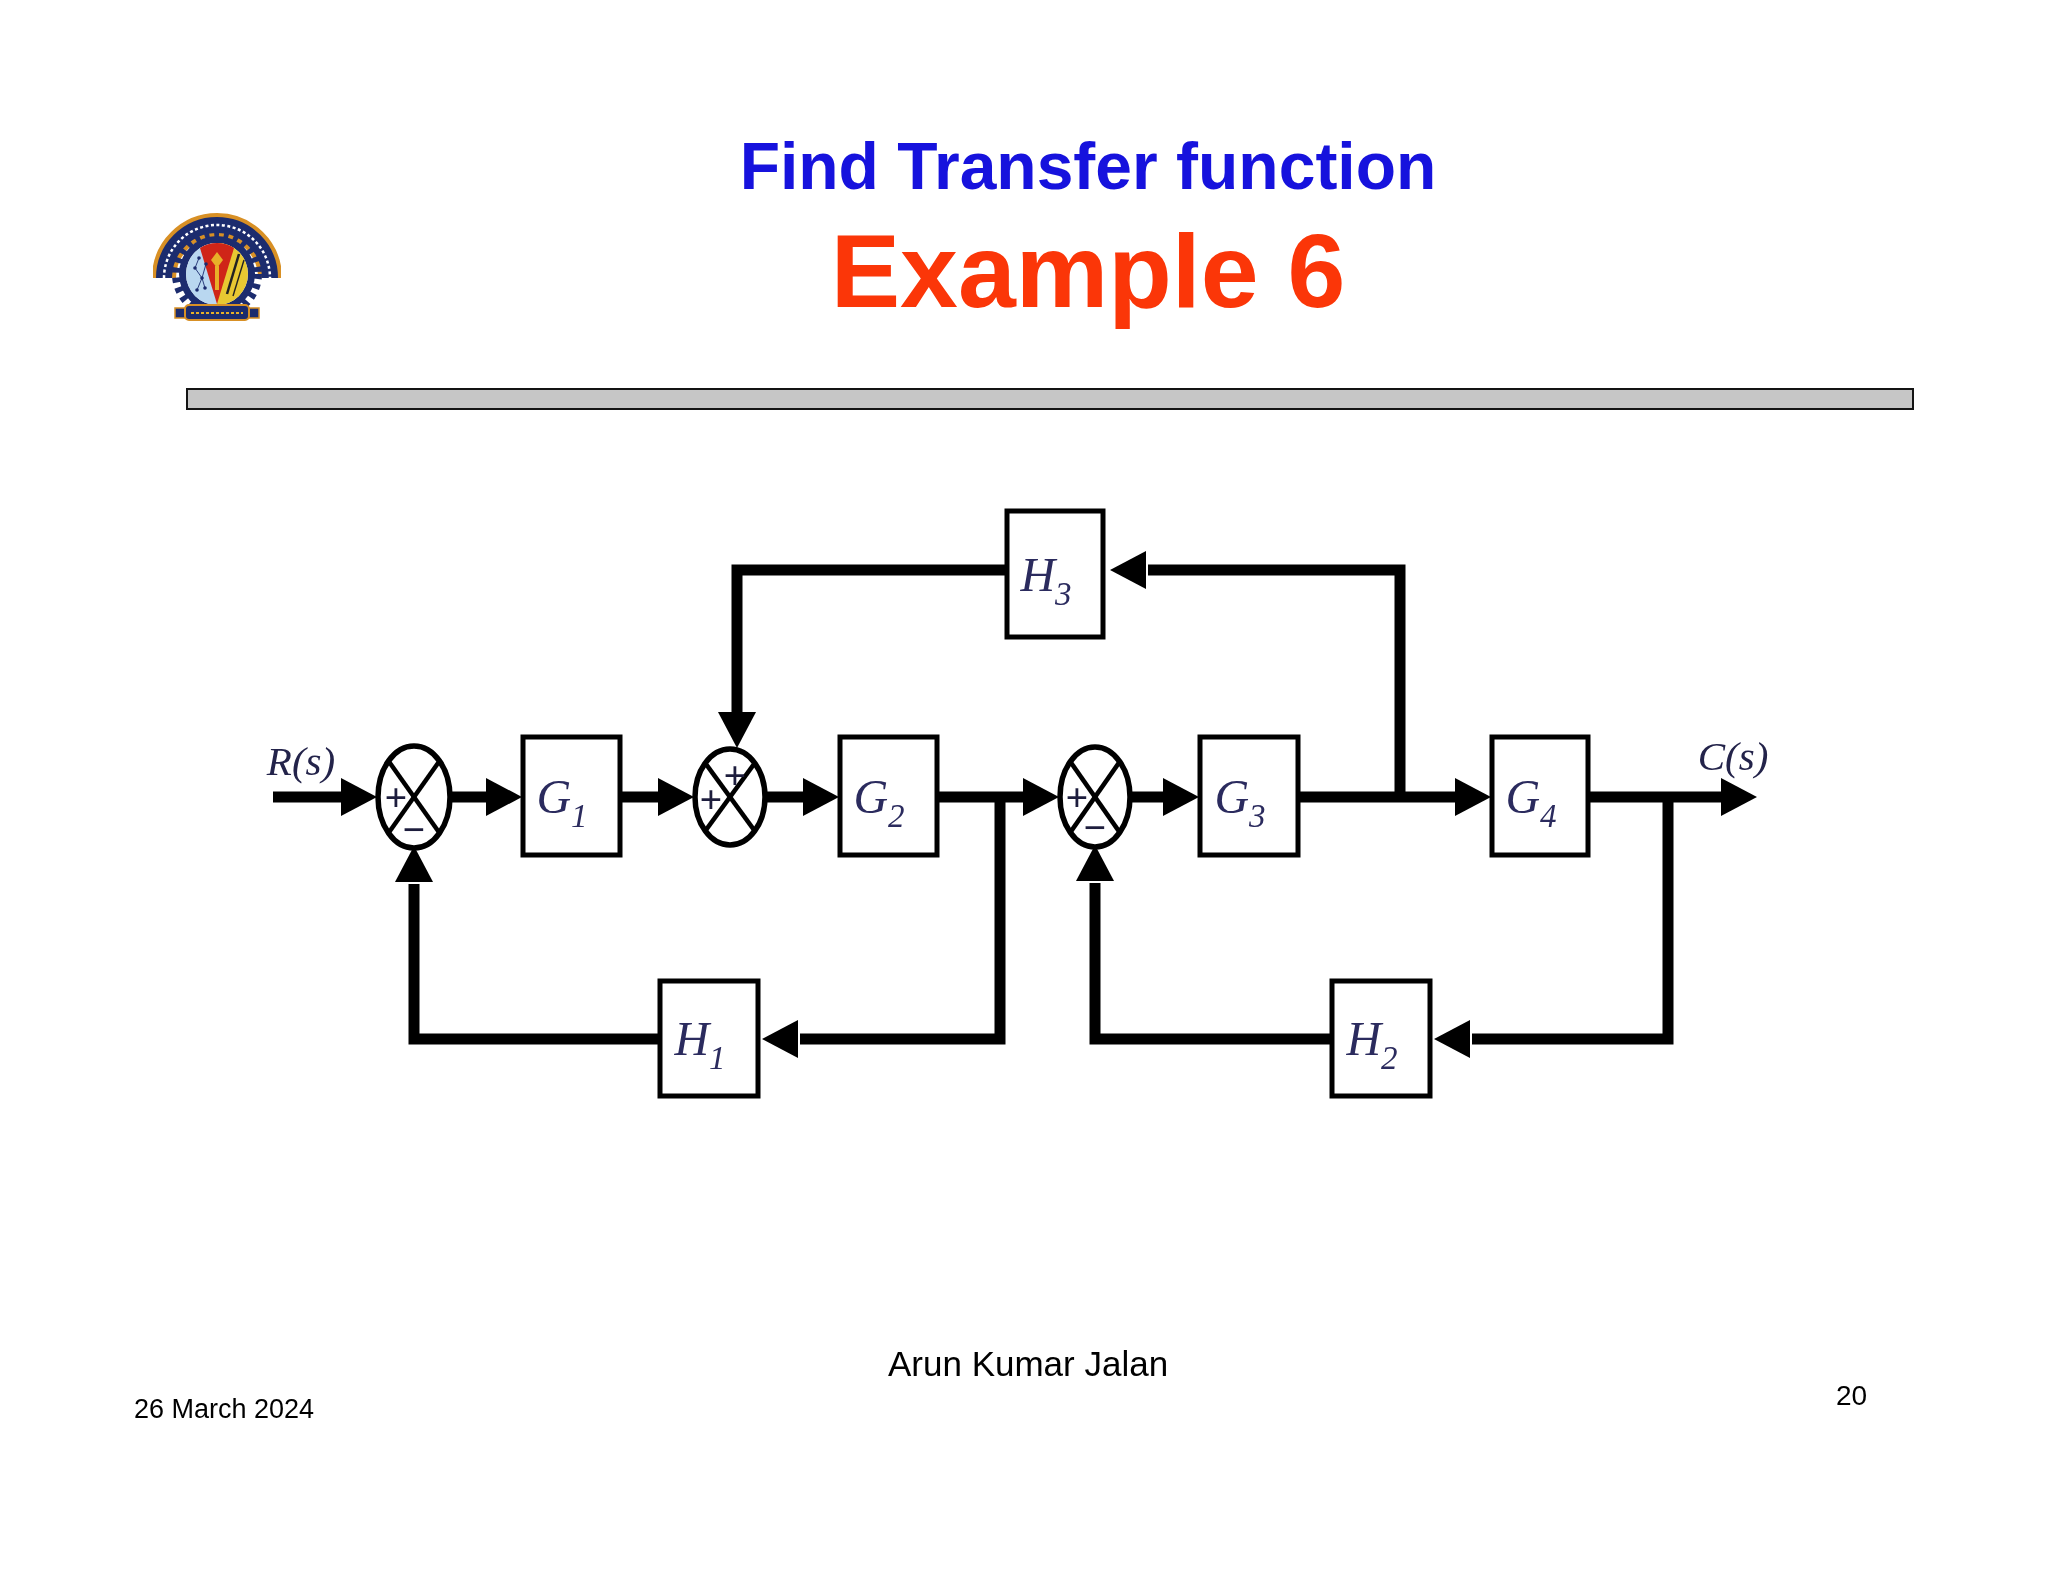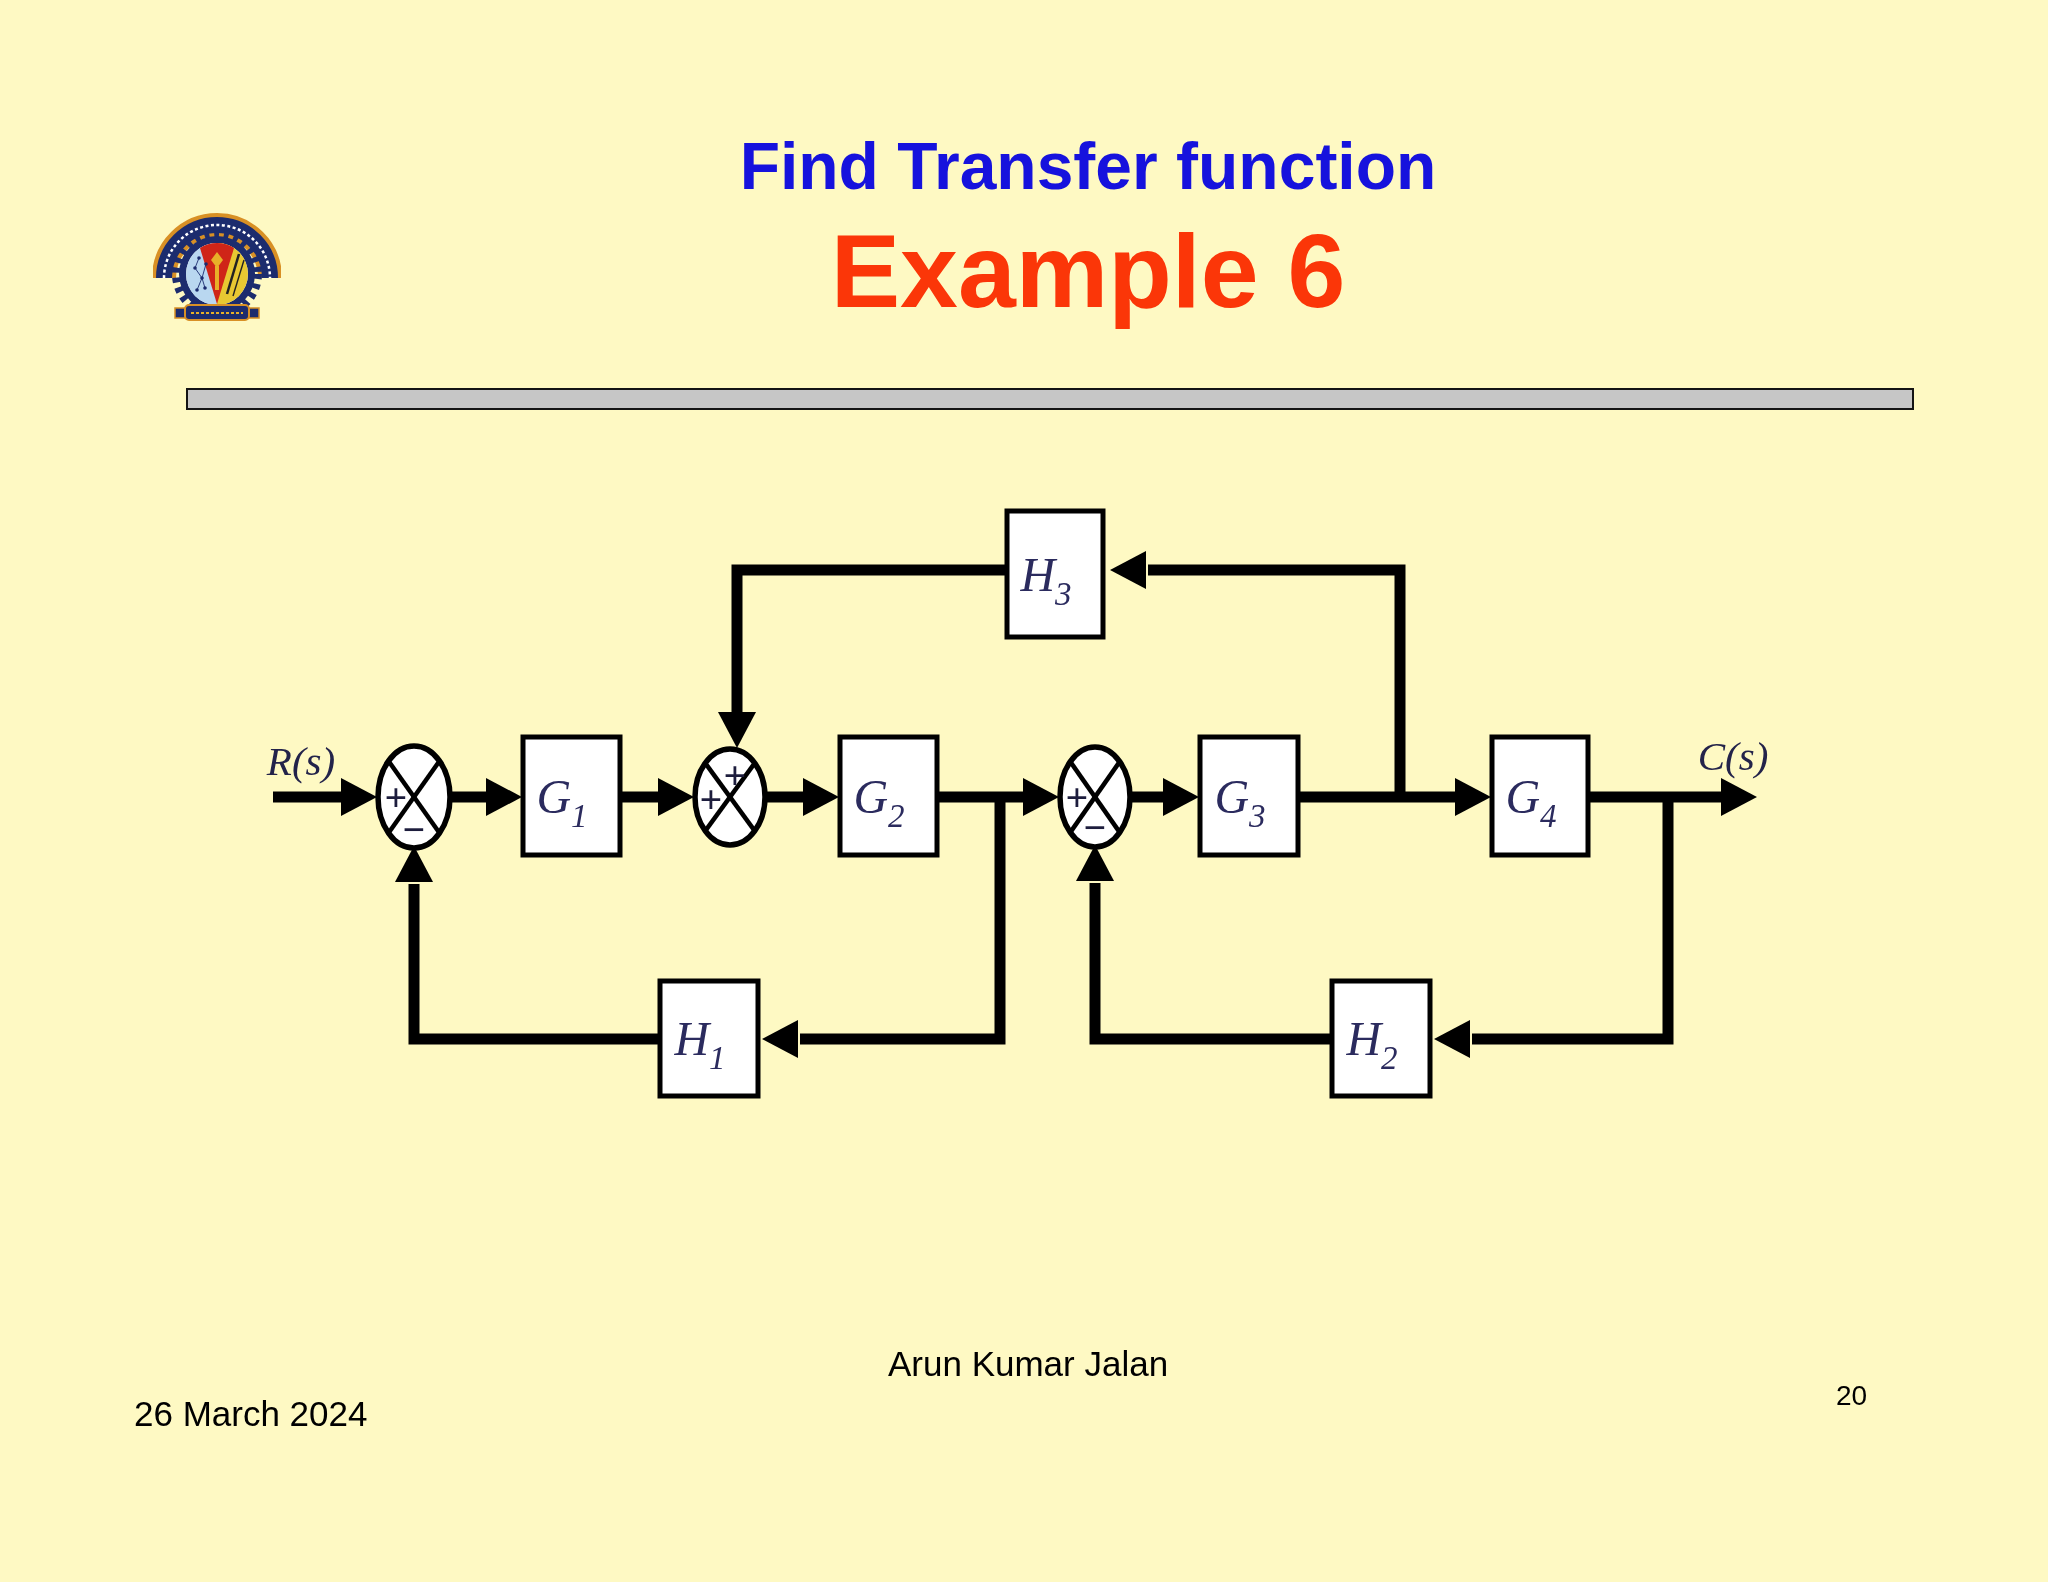--- a/index.html
+++ b/index.html
@@ -1,36 +1,36 @@
 <!DOCTYPE html>
 <html><head>
 <meta charset="utf-8">
 <style>
   html,body{margin:0;padding:0;background:#888;}
   .slide{
     position:relative;
     width:2048px;height:1582px;
-    background:#fef9c3;
+    background:#ffffff;
     font-family:"Liberation Sans", sans-serif;
     overflow:hidden;
   }
   .title-wrap{position:absolute;left:0;top:0;width:100%;text-align:center;}
   .title-line1{
     position:absolute;left:64px;top:128px;width:100%;
     font-size:66px;font-weight:bold;color:#1612dd;letter-spacing:0px;
   }
   .title-line2{
     position:absolute;left:64px;top:212px;width:100%;
     font-size:104px;font-weight:bold;color:#fb3608;
   }
   .divider-bar{
     position:absolute;left:186px;top:388px;width:1724px;height:18px;
     background:#c6c6c6;border:2px solid #141414;
   }
-  .footer-date{position:absolute;left:134px;top:1394px;font-size:35px;color:#000;text-align:center;}
+  .footer-date{position:absolute;left:134px;top:1394px;font-size:27px;color:#000;text-align:center;}
   .footer-author{position:absolute;left:888px;top:1344px;font-size:35px;color:#000;}
   .footer-page{position:absolute;left:1836px;top:1380px;font-size:28px;color:#000;}
   svg text{user-select:none;}
   .blk{font-family:"Liberation Serif", serif;font-style:italic;font-size:48px;fill:#2b2b5e;}
   .sub{font-size:33px;}
   .lbl{font-family:"Liberation Serif", serif;font-style:italic;font-size:41px;fill:#23234a;}
   .sgn{font-family:"Liberation Serif", serif;font-weight:bold;font-size:40px;fill:#1d1d3d;text-anchor:middle;}
   .wire{stroke:#000;stroke-width:11;fill:none;stroke-linejoin:miter;}
   .thin{stroke:#000;stroke-width:4.5;fill:none;}
   .box{fill:#fff;stroke:#000;stroke-width:5;}

